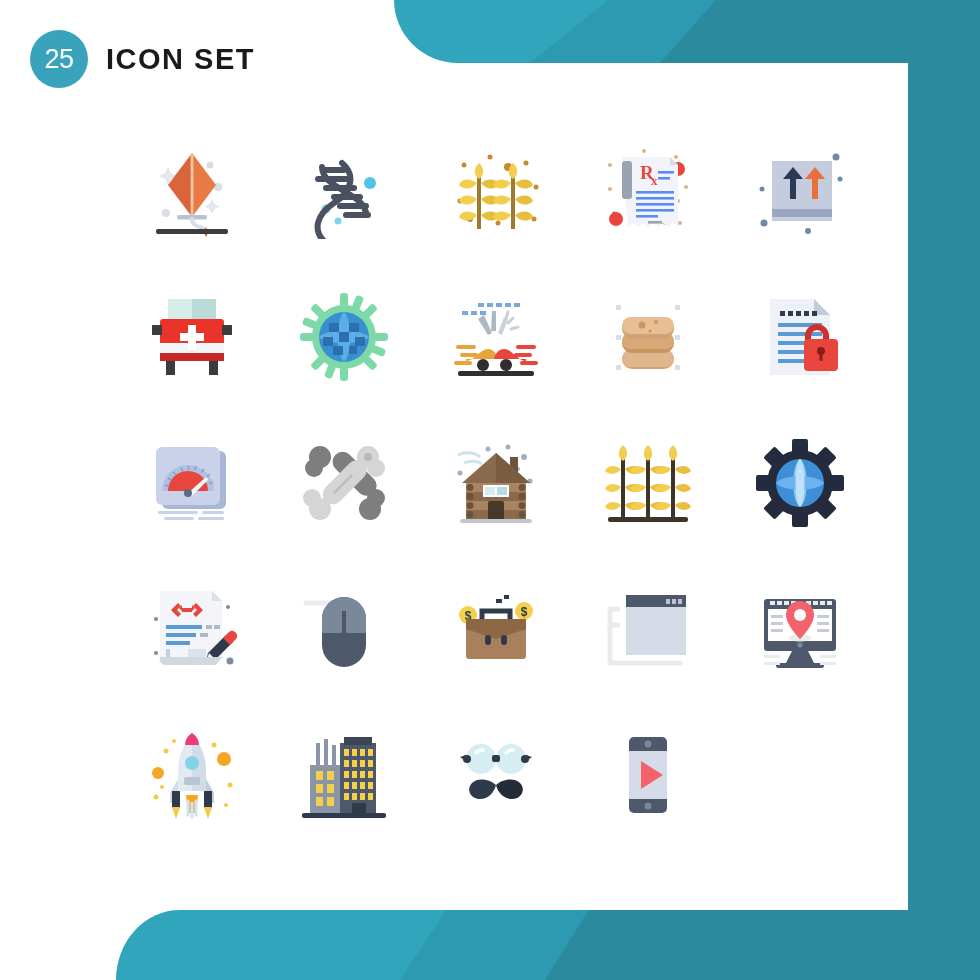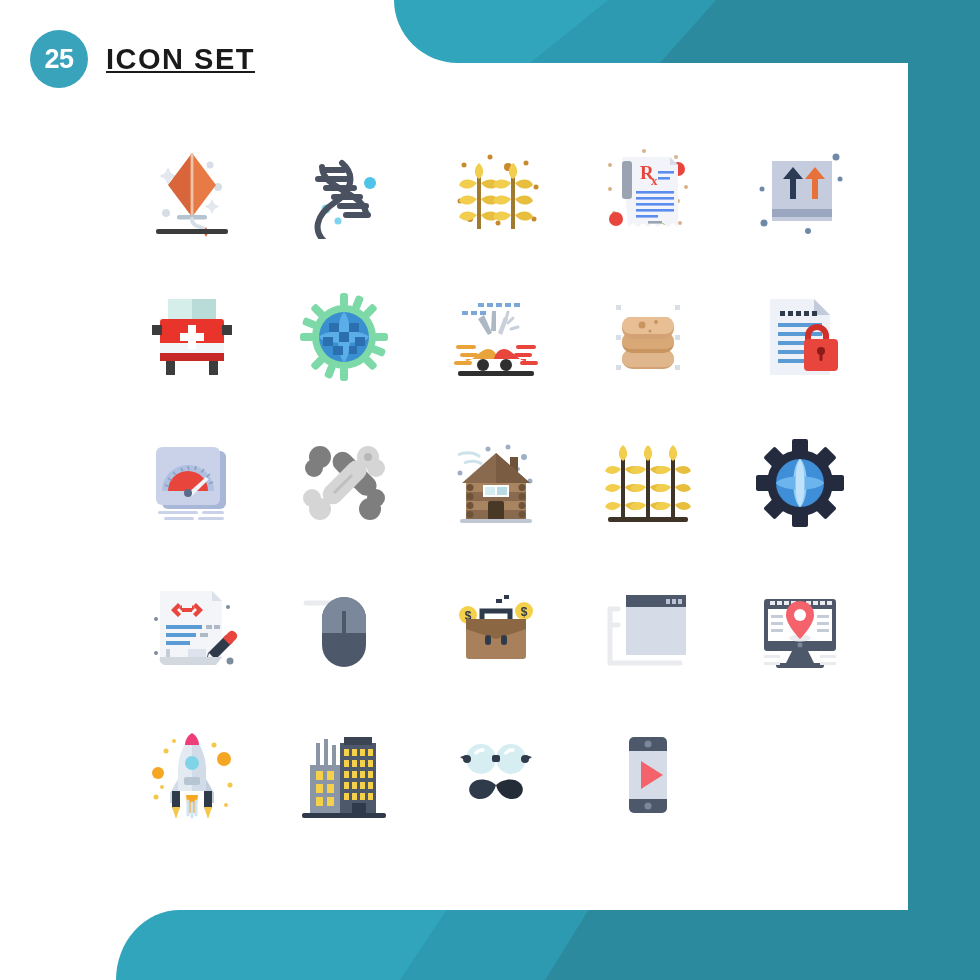--- a/index.html
+++ b/index.html
@@ -54,26 +54,25 @@
     background: #ffffff;
   }
   #panel-top-white { position:absolute; top:0; left:0; width:394px; height:63px; background:#fff; }
 
   
   #header { position: absolute; top: 30px; left: 30px; display: flex; align-items: center; gap: 18px; z-index: 5;}
   #count-badge {
     width: 58px; height: 58px; border-radius: 50%;
     background: #3AA3BC; color: #ffffff;
     display: flex; align-items: center; justify-content: center;
-    font-size: 27px; font-weight: bold; letter-spacing: -0.5px; text-align: right;
+    font-size: 27px; font-weight: normal; letter-spacing: -0.5px; text-align: right;
   }
   #set-title {
     font-size: 29px; font-weight: bold; color: #1a1a1a;
     letter-spacing: 1.5px;
-    text-decoration: underline;
   }
 
   
   #icon-grid {
     position: absolute; top: 118px; left: 116px;
     width: 760px;
     display: grid;
     grid-template-columns: repeat(5, 1fr);
     grid-auto-rows: 146px;
   }

